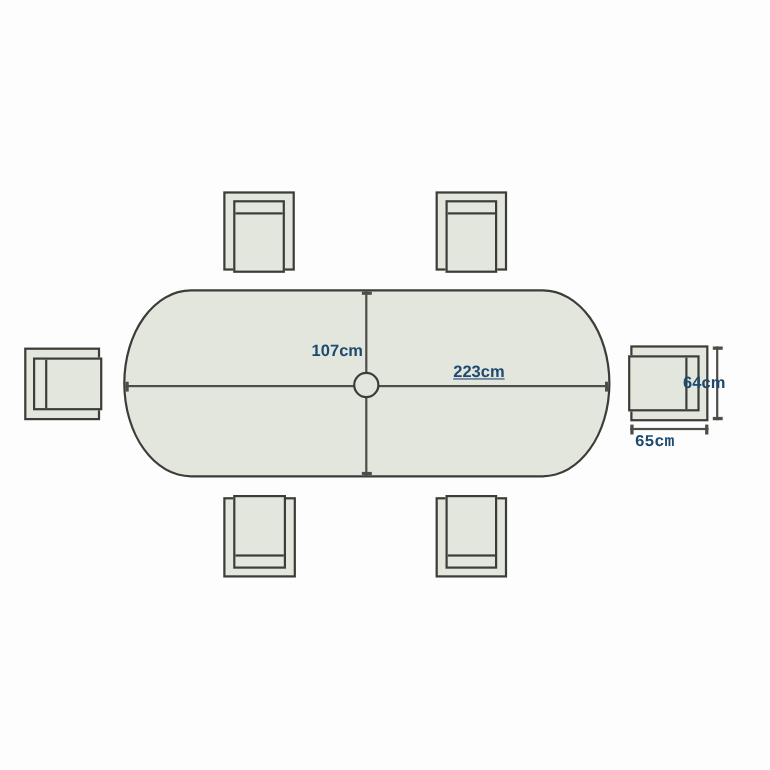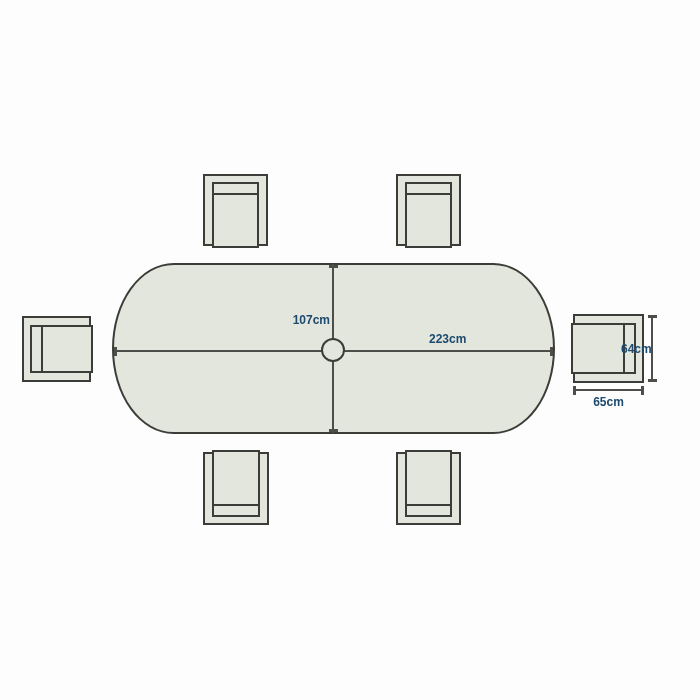--- a/index.html
+++ b/index.html
@@ -33,45 +33,45 @@
   }
   
   .dim-line{position:absolute;background:var(--dimension);}
   .dim-line.v{width:2px;}
   .dim-line.h{height:2px;}
   .tick{position:absolute;background:var(--dimension);}
   .tick.h{width:9px;height:3px;left:-3.5px;}
   .tick.v{width:3px;height:9px;top:-3.5px;}
   .dim-label{
     position:absolute;
-    font-size:12px;font-weight:700;
+    font-size:15px;font-weight:700;
     color:var(--label);
     line-height:16px;
     letter-spacing:0px;
     white-space:nowrap;
   }
   
   .table-width-line{left:332px;top:264px;height:169px;}
   .table-width-line .tick.top{top:1px;}
   .table-width-line .tick.bottom{bottom:1px;}
   .table-length-line{left:114px;top:350px;width:439px;}
   .table-length-line .tick.left{left:0;}
   .table-length-line .tick.right{right:0;left:auto;}
   .table-width-label{left:280px;top:312px;width:50px;text-align:right;}
-  .table-length-label{left:429px;top:331px;}
+  .table-length-label{left:412px;top:331px;text-decoration:underline;}
   
   .chair-depth-line{left:651px;top:315px;height:67px;}
   .chair-depth-line .tick.top{top:0;}
   .chair-depth-line .tick.bottom{bottom:0;}
   .chair-depth-line .tick.h{left:-3.5px;}
   .chair-width-line{left:573px;top:389px;width:71px;}
   .chair-width-line .tick.left{left:0;}
   .chair-width-line .tick.right{right:0;left:auto;}
   .chair-depth-label{left:621px;top:341px;}
-  .chair-width-label{left:571px;top:394px;width:75px;text-align:center;}
+  .chair-width-label{left:538px;top:394px;width:75px;text-align:right;font-family:Liberation Mono, monospace;}
   
   .chair{
     position:absolute;
     background:var(--surface);
     border:2px solid var(--outline);
   }
   .chair .seat{
     position:absolute;
     background:var(--surface);
     border:2px solid var(--outline);

